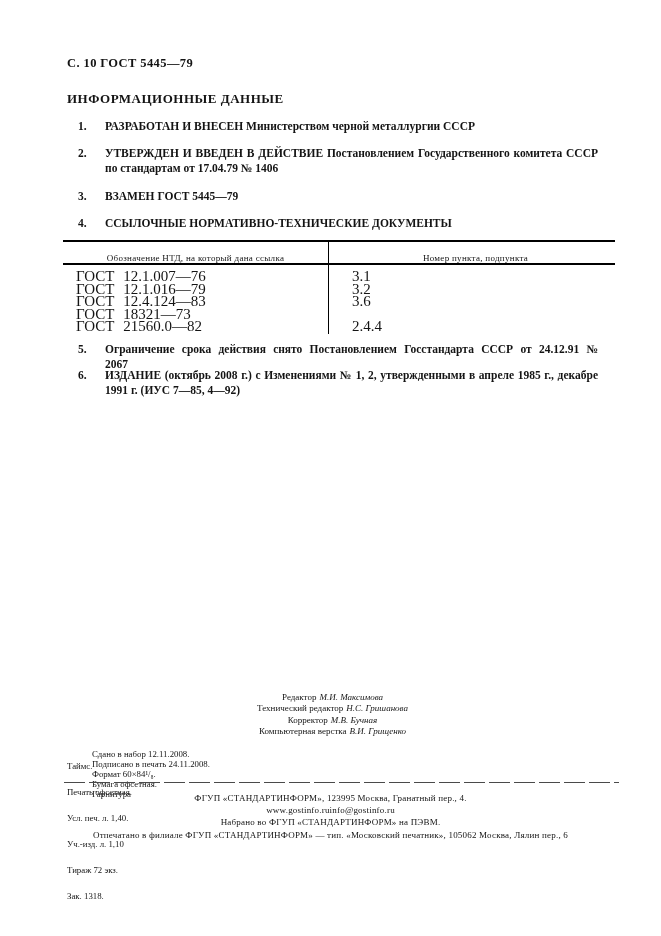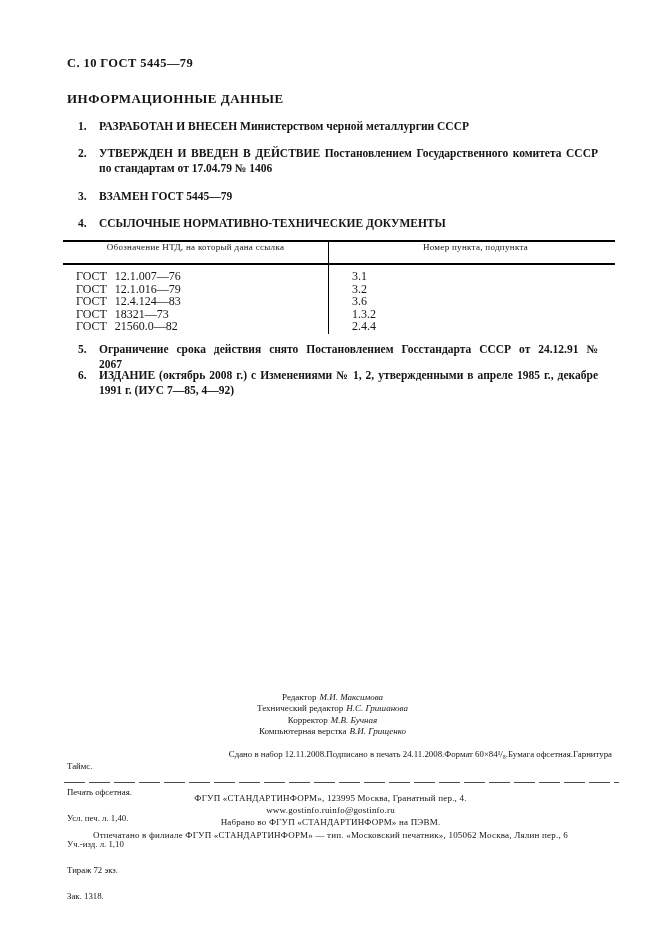--- a/index.html
+++ b/index.html
@@ -37,21 +37,21 @@
 
   .item {
     position: absolute;
     left: 78px;
     width: 520px;
     font-weight: bold;
     font-size: 11.5px;
     line-height: 15px;
   }
   .item .num { position: absolute; left: 0; top: 0; }
-  .item .txt { display: block; margin-left: 21px; text-align: justify; }
+  .item .txt { display: block; margin-left: 27px; text-align: justify; }
   #item-1 { top: 119px; }
   #item-2 { top: 146px; }
   #item-3 { top: 189px; }
   #item-4 { top: 216px; }
   #item-5 { top: 342px; }
   #item-5 .txt { word-spacing: 2.5px; }
   #item-6 { top: 368px; }
 
   .ref-table {
     position: absolute;
@@ -66,49 +66,50 @@
     left: 265px;
     top: 0;
     bottom: 0;
     width: 1px;
     background: #000;
   }
   .t-head {
     display: flex;
     border-bottom: 2px solid #000;
     height: 21px;
-    align-items: flex-start;
+    align-items: flex-end;
   }
   .t-head .h1 { width: 265px; text-align: center; font-size: 9px; letter-spacing: 0.3px; }
   .t-head .h2 { flex: 1; text-align: center; font-size: 9px; letter-spacing: 0.3px; padding-left: 8px; }
-  .t-body { padding-top: 5px; font-size: 12px; }
+  .t-body { padding-top: 5px; font-size: 15px; }
   .t-row { display: flex; line-height: 12.6px; }
   .t-row .c1 { width: 265px; box-sizing: border-box; padding-left: 13px; word-spacing: 5px; }
   .t-row .c2 { flex: 1; padding-left: 24px; }
 
   .credits {
     position: absolute;
     top: 692px;
     left: 67px;
     width: 531px;
     text-align: center;
     font-size: 9px;
     line-height: 11.4px;
   }
   .credits .name { font-style: italic; padding-left: 3px; }
 
   .imprint-1 {
     position: absolute;
     top: 749px;
-    left: 86px;
+    left: 92px;
     width: 526px;
     display: flex;
-    justify-content: flex-end;
+    justify-content: flex-start;
     font-size: 8.8px;
     white-space: nowrap;
+    flex-direction: column;
   }
   .imprint-2 {
     position: absolute;
     top: 761px;
     left: 67px;
     width: 531px;
     display: flex;
     justify-content: center;
     gap: 16px;
     font-size: 8.8px;
@@ -180,21 +181,20 @@
       <div class="t-row">
         <div class="c1">ГОСТ 12.1.016—79</div>
         <div class="c2">3.2</div>
       </div>
       <div class="t-row">
         <div class="c1">ГОСТ 12.4.124—83</div>
         <div class="c2">3.6</div>
       </div>
       <div class="t-row">
         <div class="c1">ГОСТ 18321—73</div>
-        <div class="c2">1.3.2</div>
       </div>
       <div class="t-row">
         <div class="c1">ГОСТ 21560.0—82</div>
         <div class="c2">2.4.4</div>
       </div>
     </div>
   </div>
 
   <div class="item" id="item-5">
     <span class="num">5.</span>

